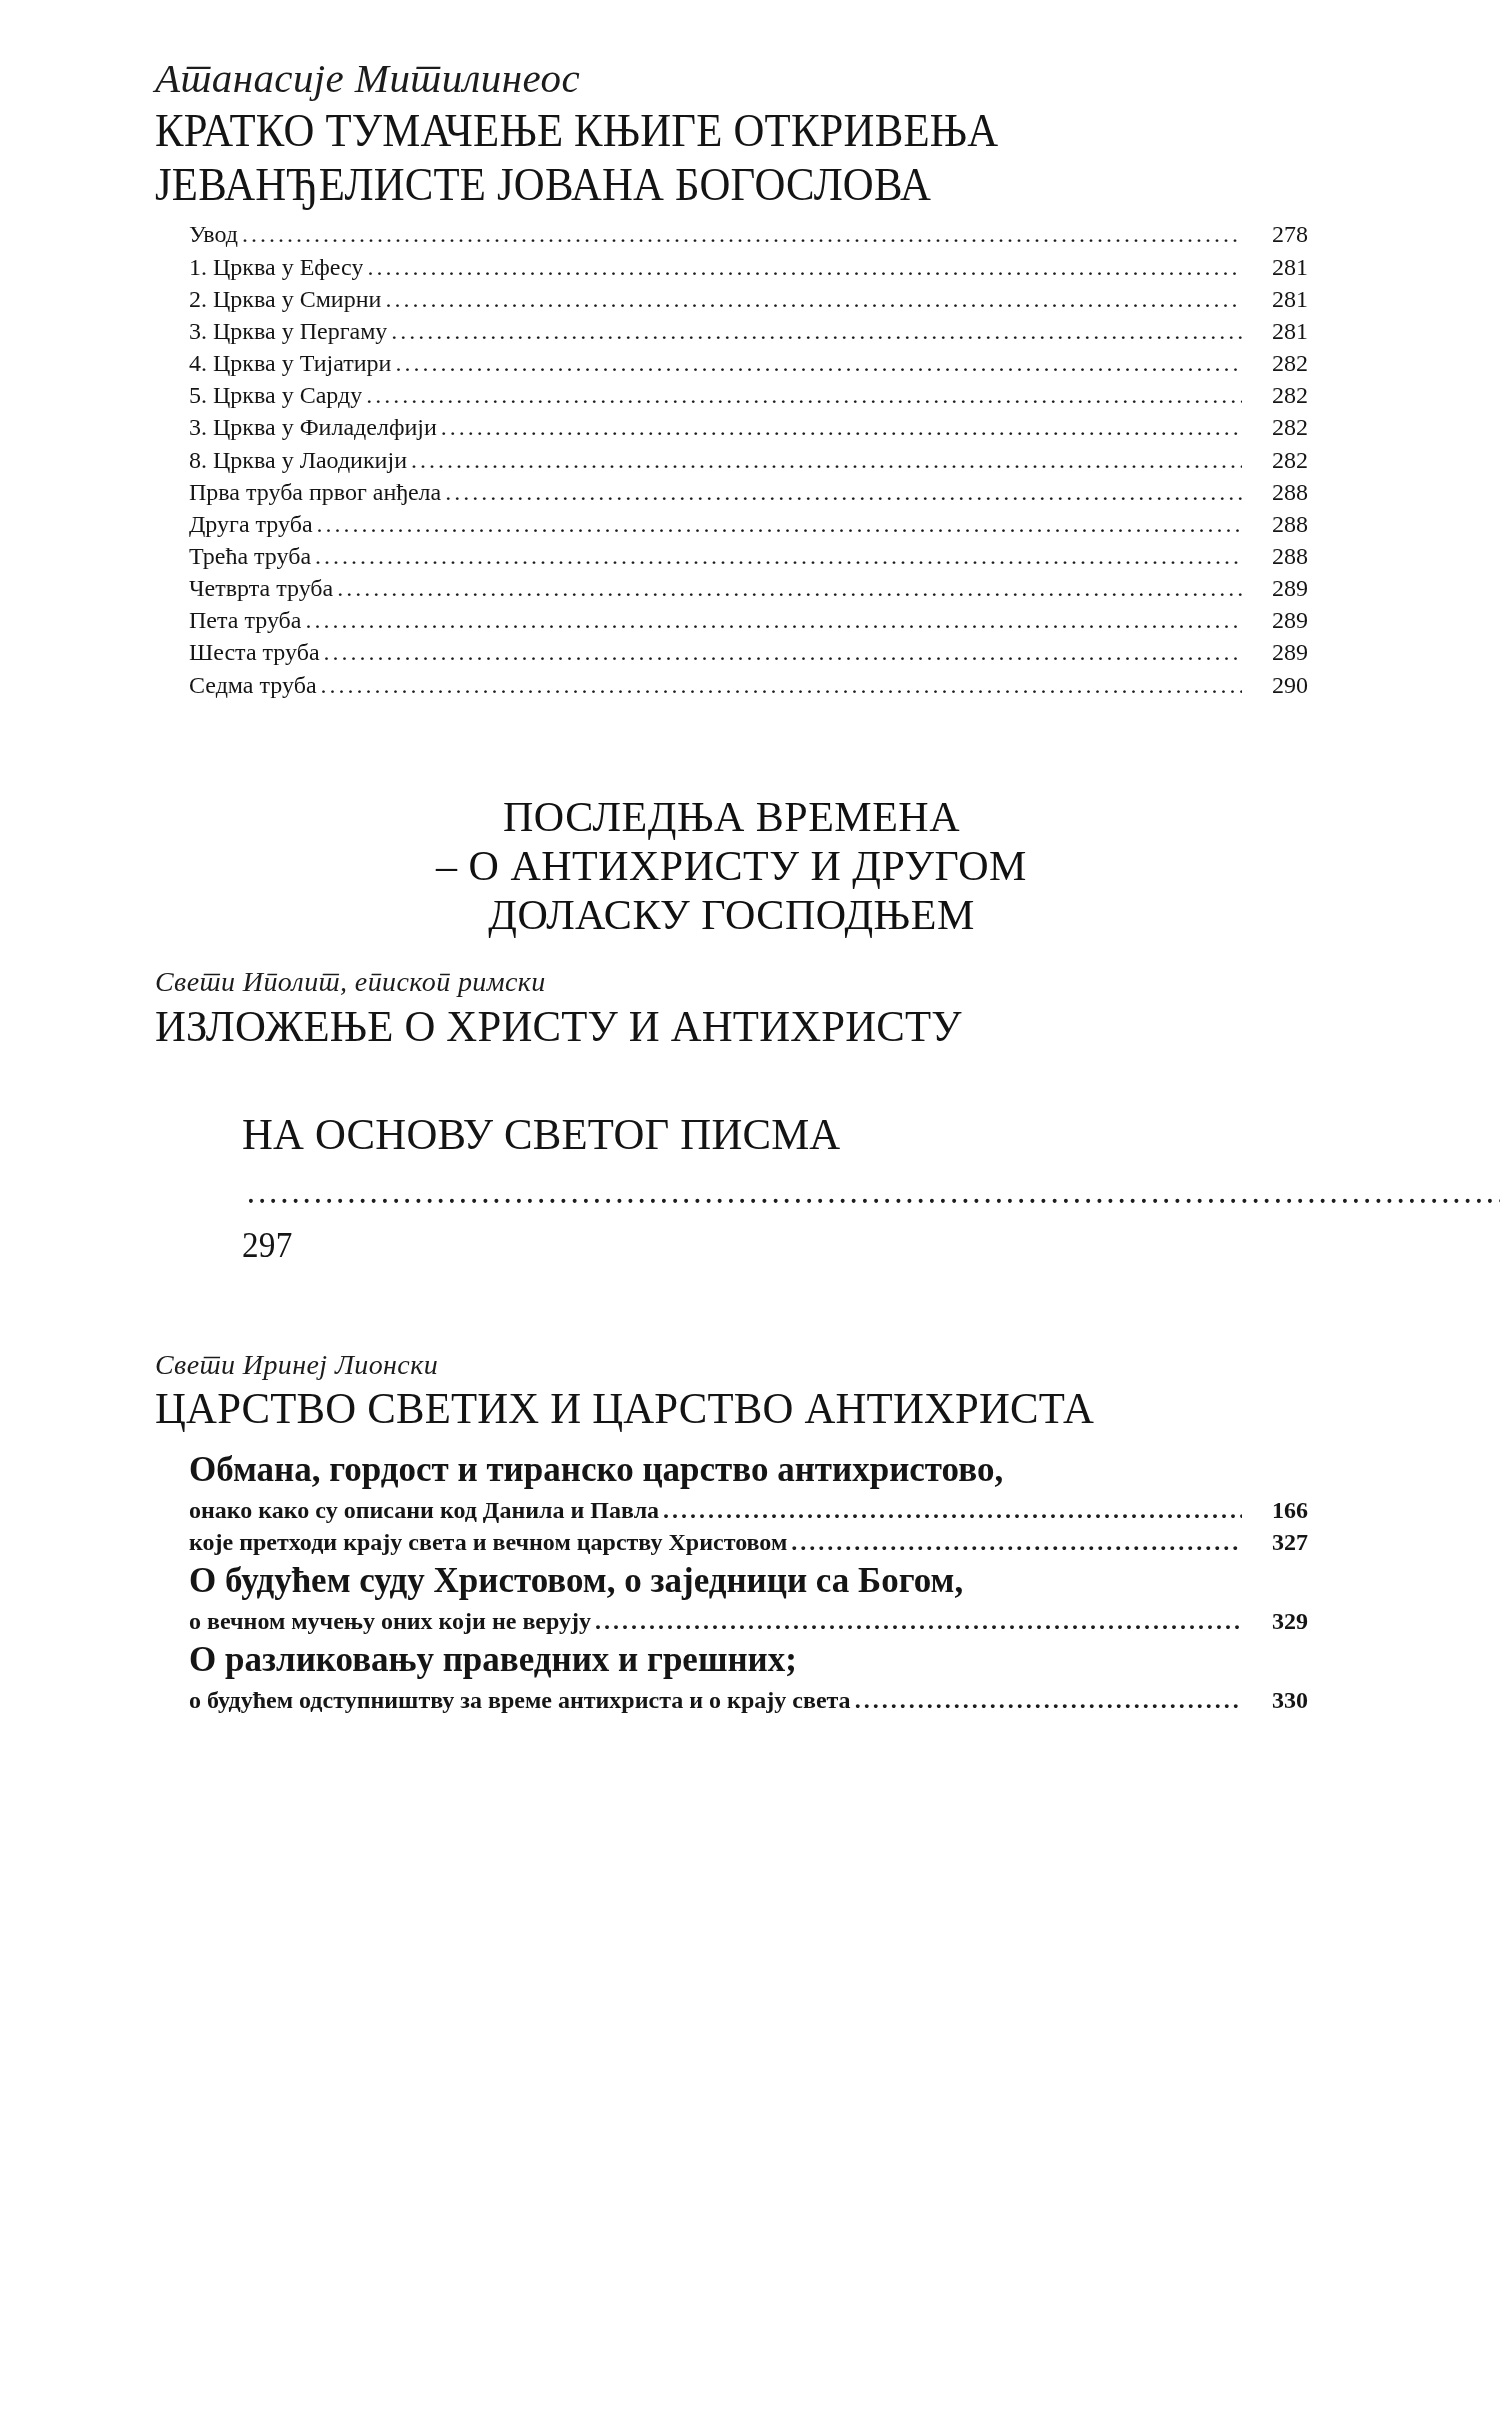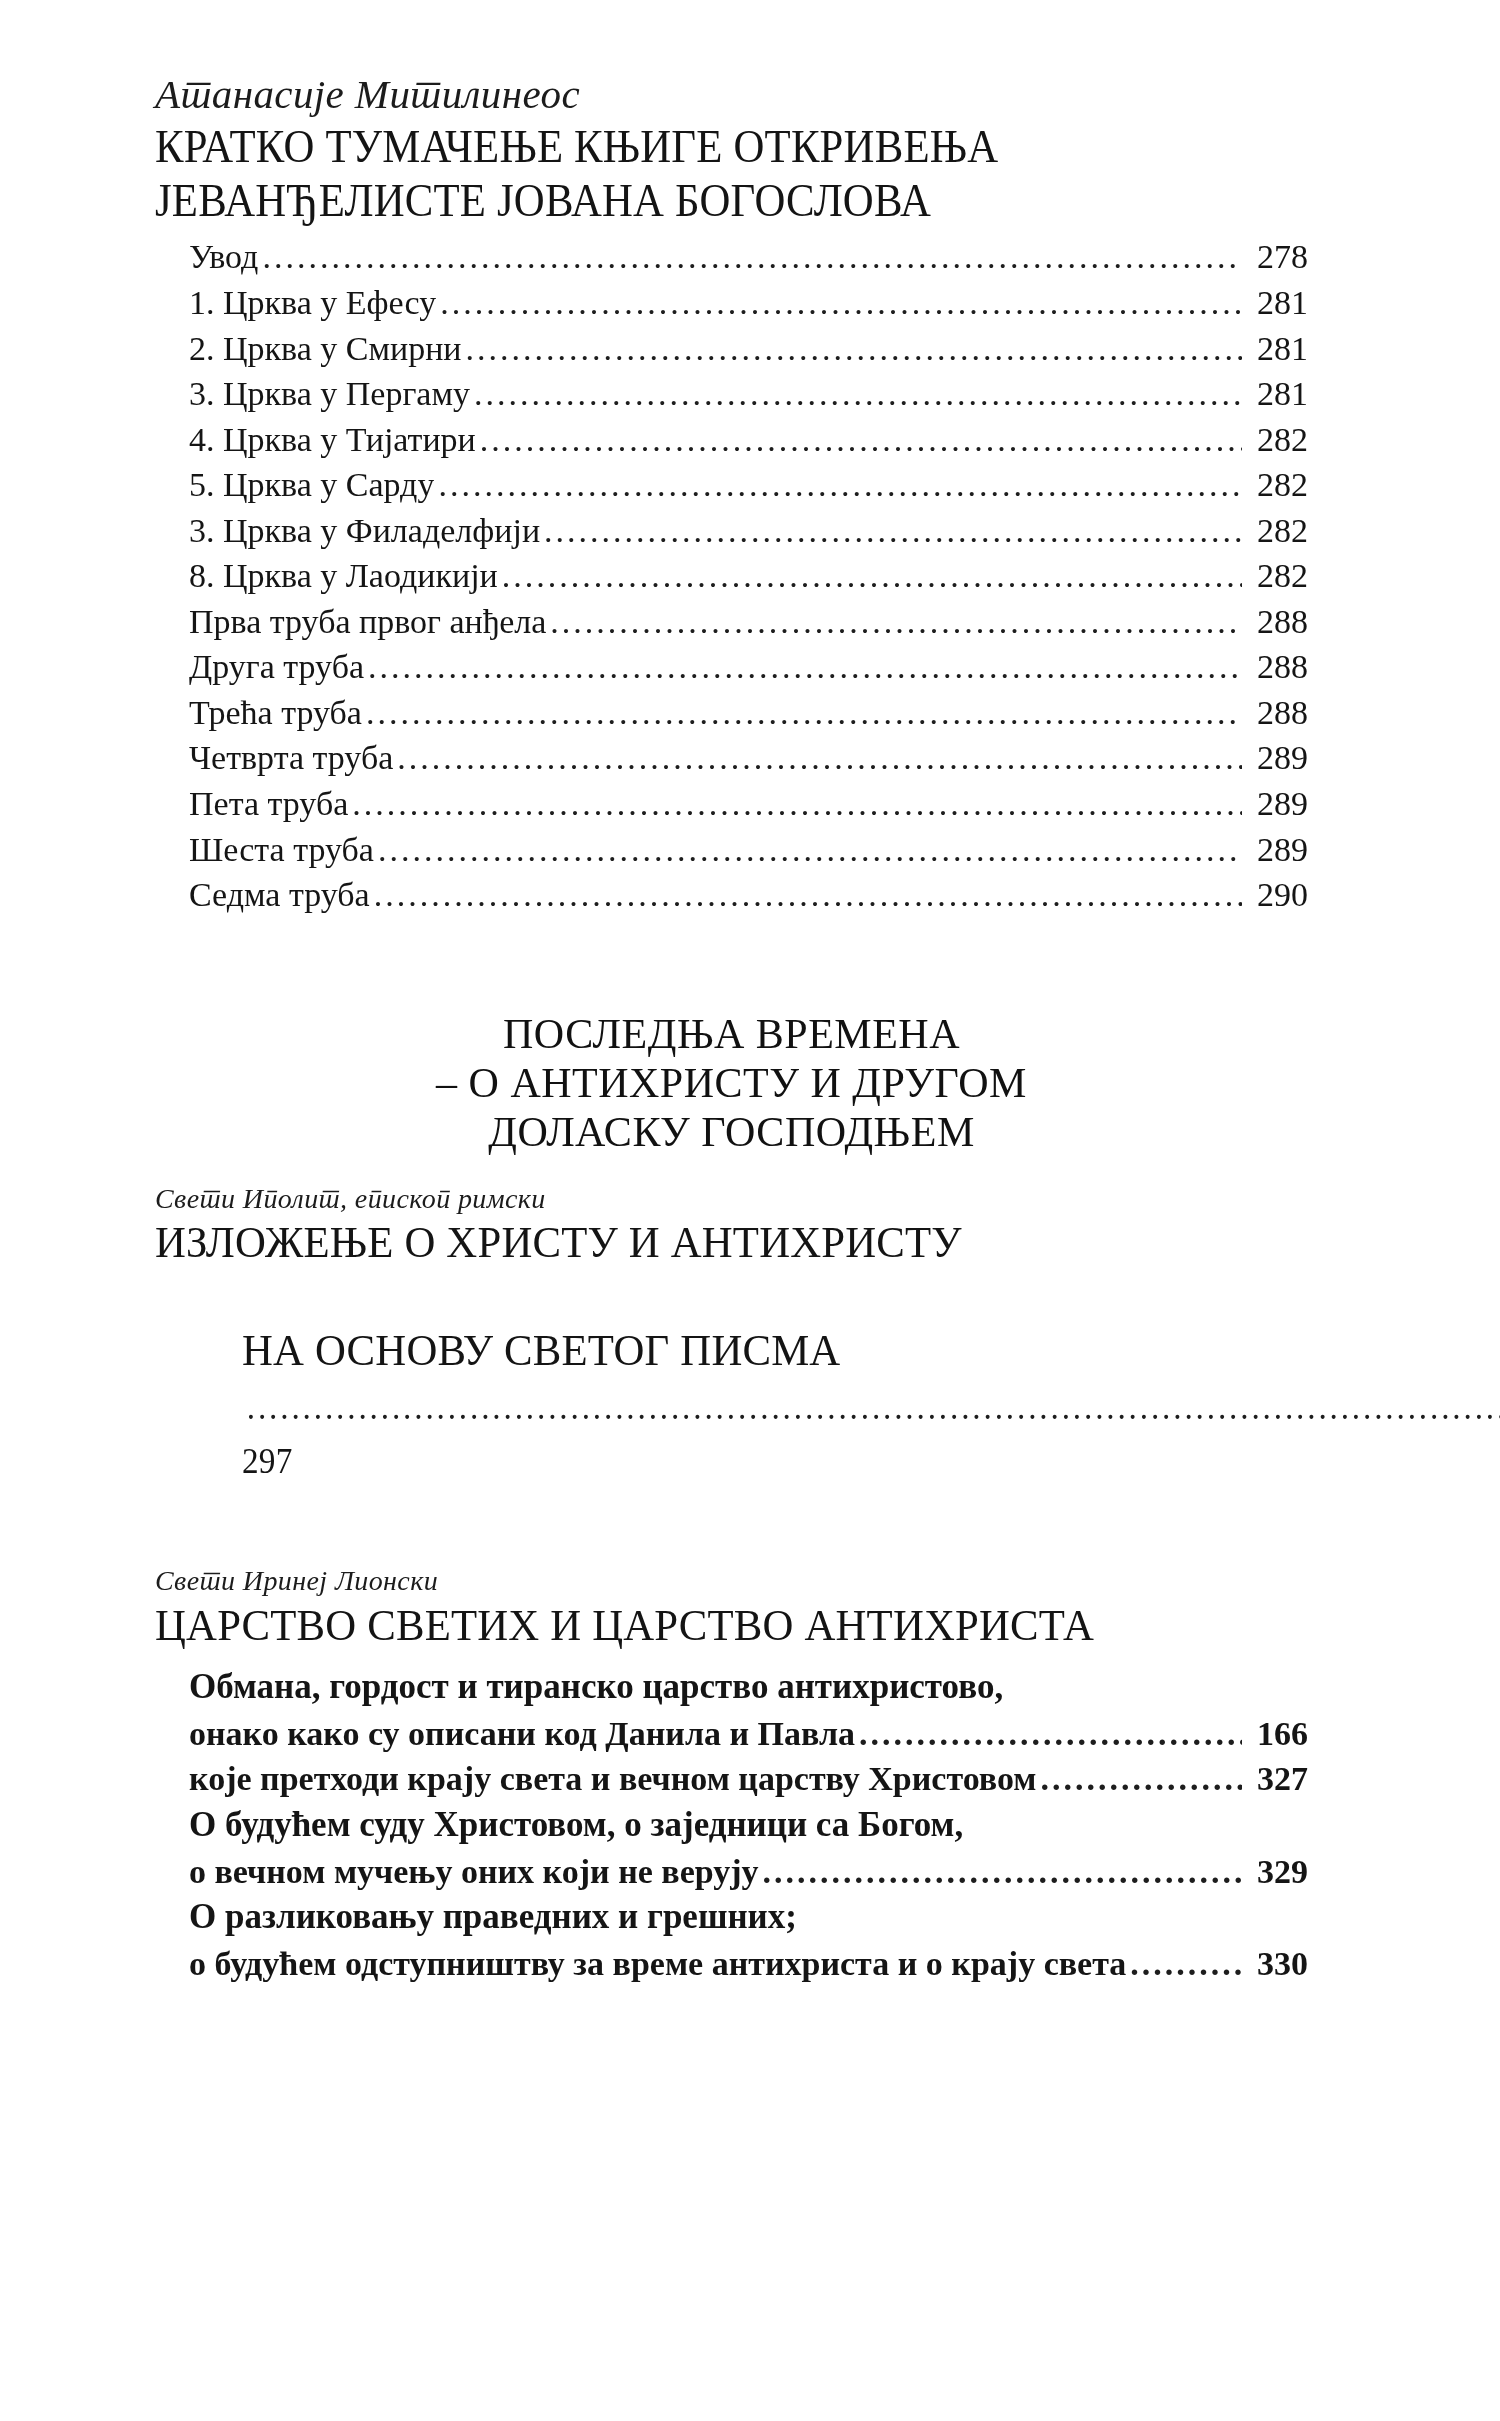--- a/index.html
+++ b/index.html
@@ -13,21 +13,21 @@
     height: 2421px;
     font-family: "Liberation Serif", "DejaVu Serif", serif;
     color: #1a1a1a;
     -webkit-font-smoothing: antialiased;
   }
   .page {
     position: relative;
     width: 1448px;
     height: 2421px;
     box-sizing: border-box;
-    padding: 72px 140px 0 155px;
+    padding: 56px 140px 0 155px;
   }
 
   
   .block { margin: 0; }
 
   .author {
     font-family: "Liberation Serif", "DejaVu Serif", serif;
     font-style: italic;
     font-size: 41px;
     line-height: 1.12;
@@ -49,21 +49,21 @@
     transform-origin: left center;
   }
   .work-title .ln { display: block; white-space: pre; }
 
   
   .toc { margin-top: 6px; }
 
   .toc-row {
     display: flex;
     align-items: flex-end;
-    font-size: 34px;
+    font-size: 24px;
     line-height: 1.34;
     color: #151515;
     padding-left: 34px;
     white-space: nowrap;
   }
   .toc-row .label {
     flex: 0 1 auto;
     white-space: pre;
     overflow: hidden;
   }

